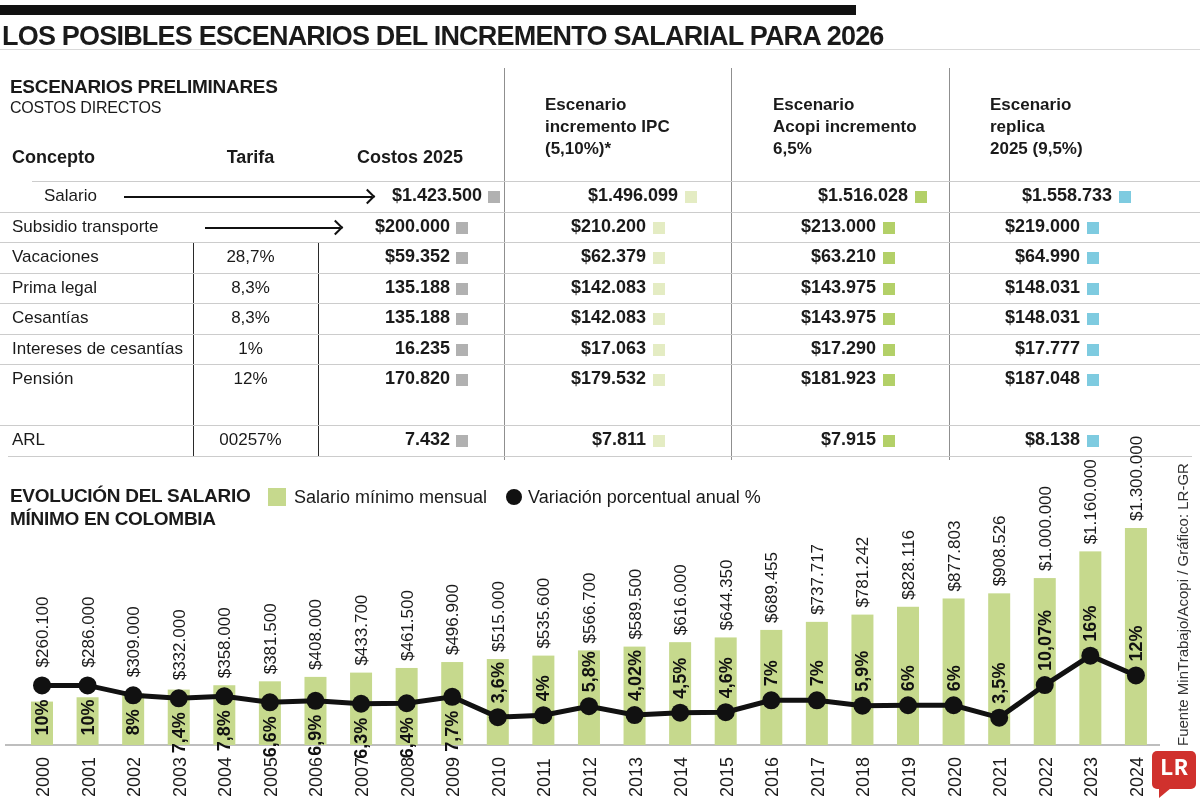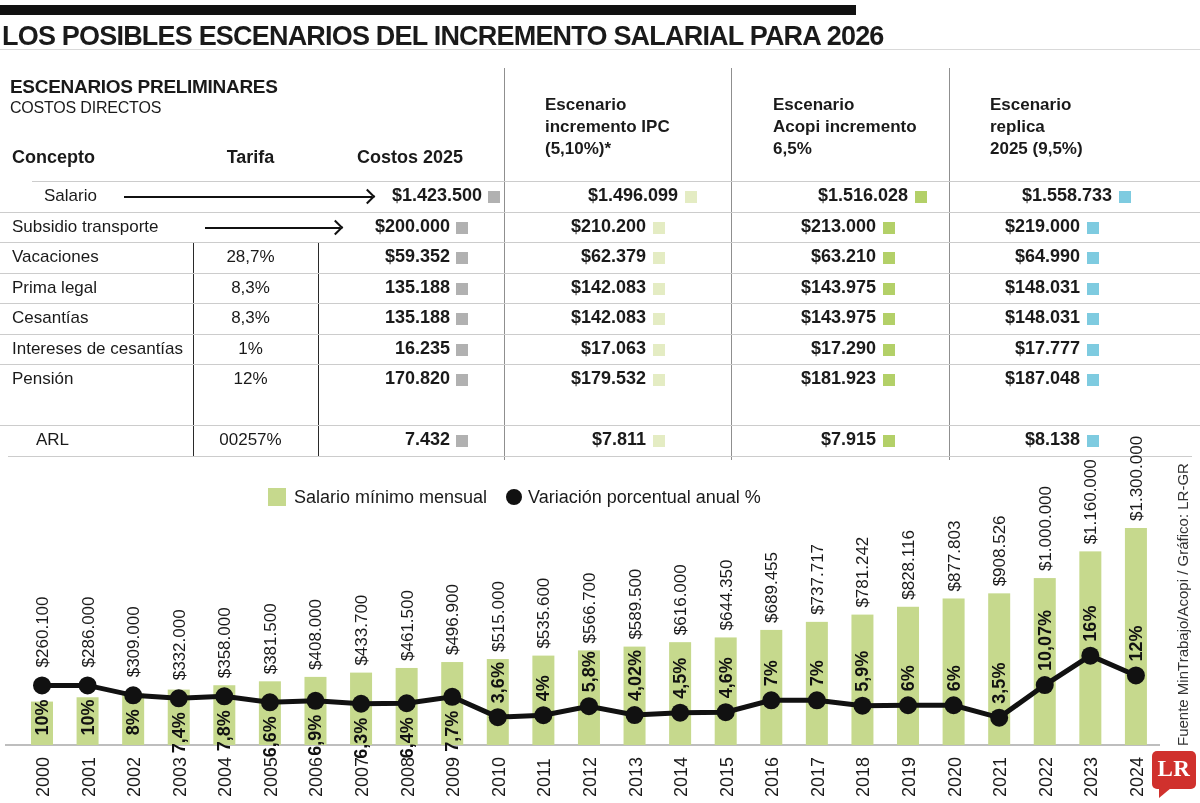--- a/index.html
+++ b/index.html
@@ -40,21 +40,21 @@
   .legend-item { top:487px; font-size:18px; }
   .legend-swatch { display:inline-block; width:18px; height:18px; vertical-align:-3px; margin-right:8px; }
   .legend-dot { display:inline-block; width:16px; height:16px; border-radius:50%; background:#111; vertical-align:-2px; margin-right:6px; }
 
   #chart-svg { left:0; top:440px; overflow:visible; }
 
   #source-note { left:1174px; top:746px; font-size:15px; color:#333; white-space:nowrap;
       transform:rotate(-90deg); transform-origin:0 0; }
 
   #lr-logo { left:1152px; top:751px; width:44px; height:38px; background:#d0312d; border-radius:5px;
-      color:#fff; font-family:Liberation Serif, serif; font-weight:bold; font-size:23px;
+      color:#fff; font-family:Liberation Mono, monospace; font-weight:bold; font-size:23px;
       text-align:center; line-height:36px; letter-spacing:0.5px; }
   #lr-logo::after { content:""; position:absolute; left:7px; bottom:-9px; width:0; height:0;
       border-left:12px solid #d0312d; border-bottom:10px solid transparent; }
 </style>
 </head>
 <body>
 
 <div id="canvas">
   <div id="top-bar" class="abs"></div>
   <div id="main-title" class="abs">LOS POSIBLES ESCENARIOS DEL INCREMENTO SALARIAL PARA 2026</div>
@@ -170,34 +170,38 @@
         <span class="cell money" style="right: 750px;">170.820</span>
         <span class="sq" style="left: 456px; background: rgb(177, 177, 177);"></span>
         <span class="cell money" style="right: 554px;">$179.532</span>
         <span class="sq" style="left: 653px; background: rgb(228, 236, 195);"></span>
         <span class="cell money" style="right: 324px;">$181.923</span>
         <span class="sq" style="left: 883px; background: rgb(179, 208, 104);"></span>
         <span class="cell money" style="right: 120px;">$187.048</span>
         <span class="sq" style="left: 1087px; background: rgb(126, 203, 224);"></span>
       </div>
       <div class="trow" style="top: 425px;">
-        <span class="cell" style="left: 12px; margin-left: 24px;">ARL</span>
+        <span class="cell" style="left: 12px;">ARL</span>
         <span class="cell" style="left: 183px; width: 135px; text-align: center;">00257%</span>
         <span class="cell money" style="right: 750px;">7.432</span>
         <span class="sq" style="left: 456px; background: rgb(177, 177, 177);"></span>
         <span class="cell money" style="right: 554px;">$7.811</span>
         <span class="sq" style="left: 653px; background: rgb(228, 236, 195);"></span>
         <span class="cell money" style="right: 324px;">$7.915</span>
         <span class="sq" style="left: 883px; background: rgb(179, 208, 104);"></span>
         <span class="cell money" style="right: 120px;">$8.138</span>
         <span class="sq" style="left: 1087px; background: rgb(126, 203, 224);"></span>
       </div>
       <div class="abs trow-last-border" style="top: 455.5px;"></div>
     </div>
 
+  <div id="chart-title" class="abs">
+    <div>EVOLUCIÓN DEL SALARIO</div>
+    <div>MÍNIMO EN COLOMBIA</div>
+  </div>
 
   <div class="abs legend-item" style="left:268px">
     <span class="legend-swatch" id="legend-bar-swatch" style="background: rgb(198, 217, 141);"></span><span>Salario mínimo mensual</span>
   </div>
   <div class="abs legend-item" style="left:506px">
     <span class="legend-dot"></span><span>Variación porcentual anual %</span>
   </div>
 
   <svg id="chart-svg" class="abs" width="1200" height="363">
       <line x1="5" y1="305" x2="1160" y2="305" stroke="#a9a9a9" stroke-width="1.5"></line>

